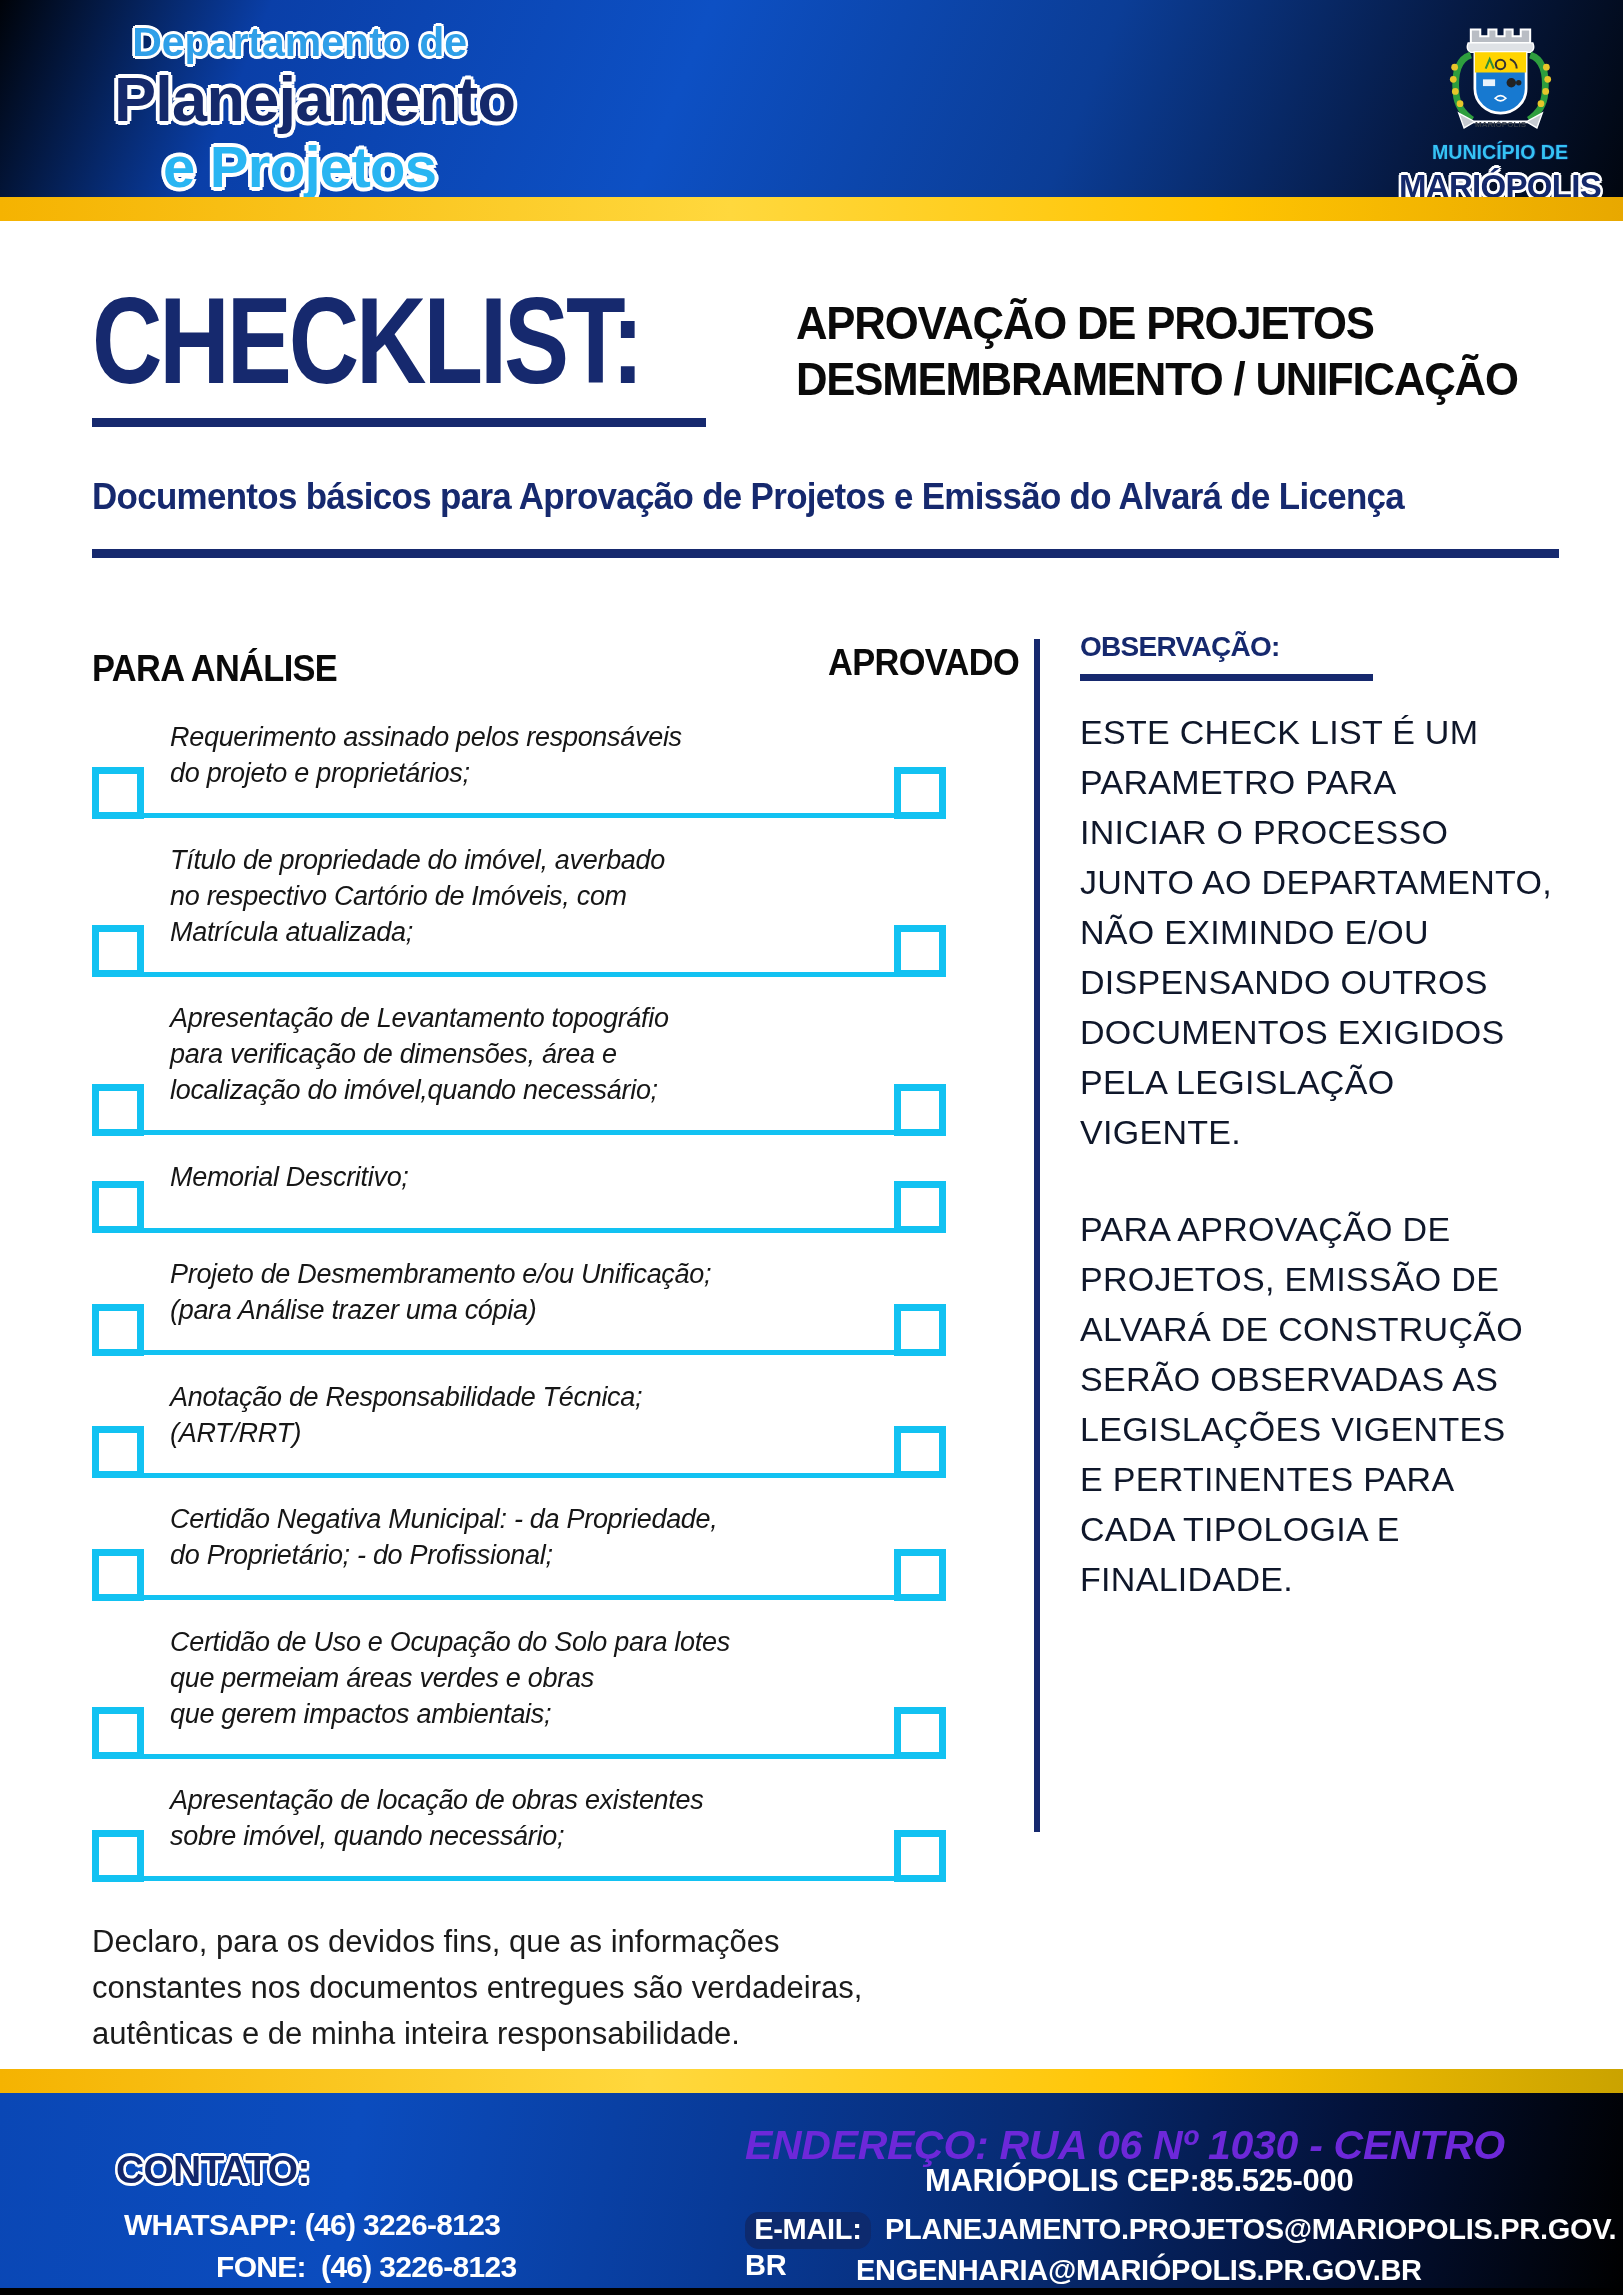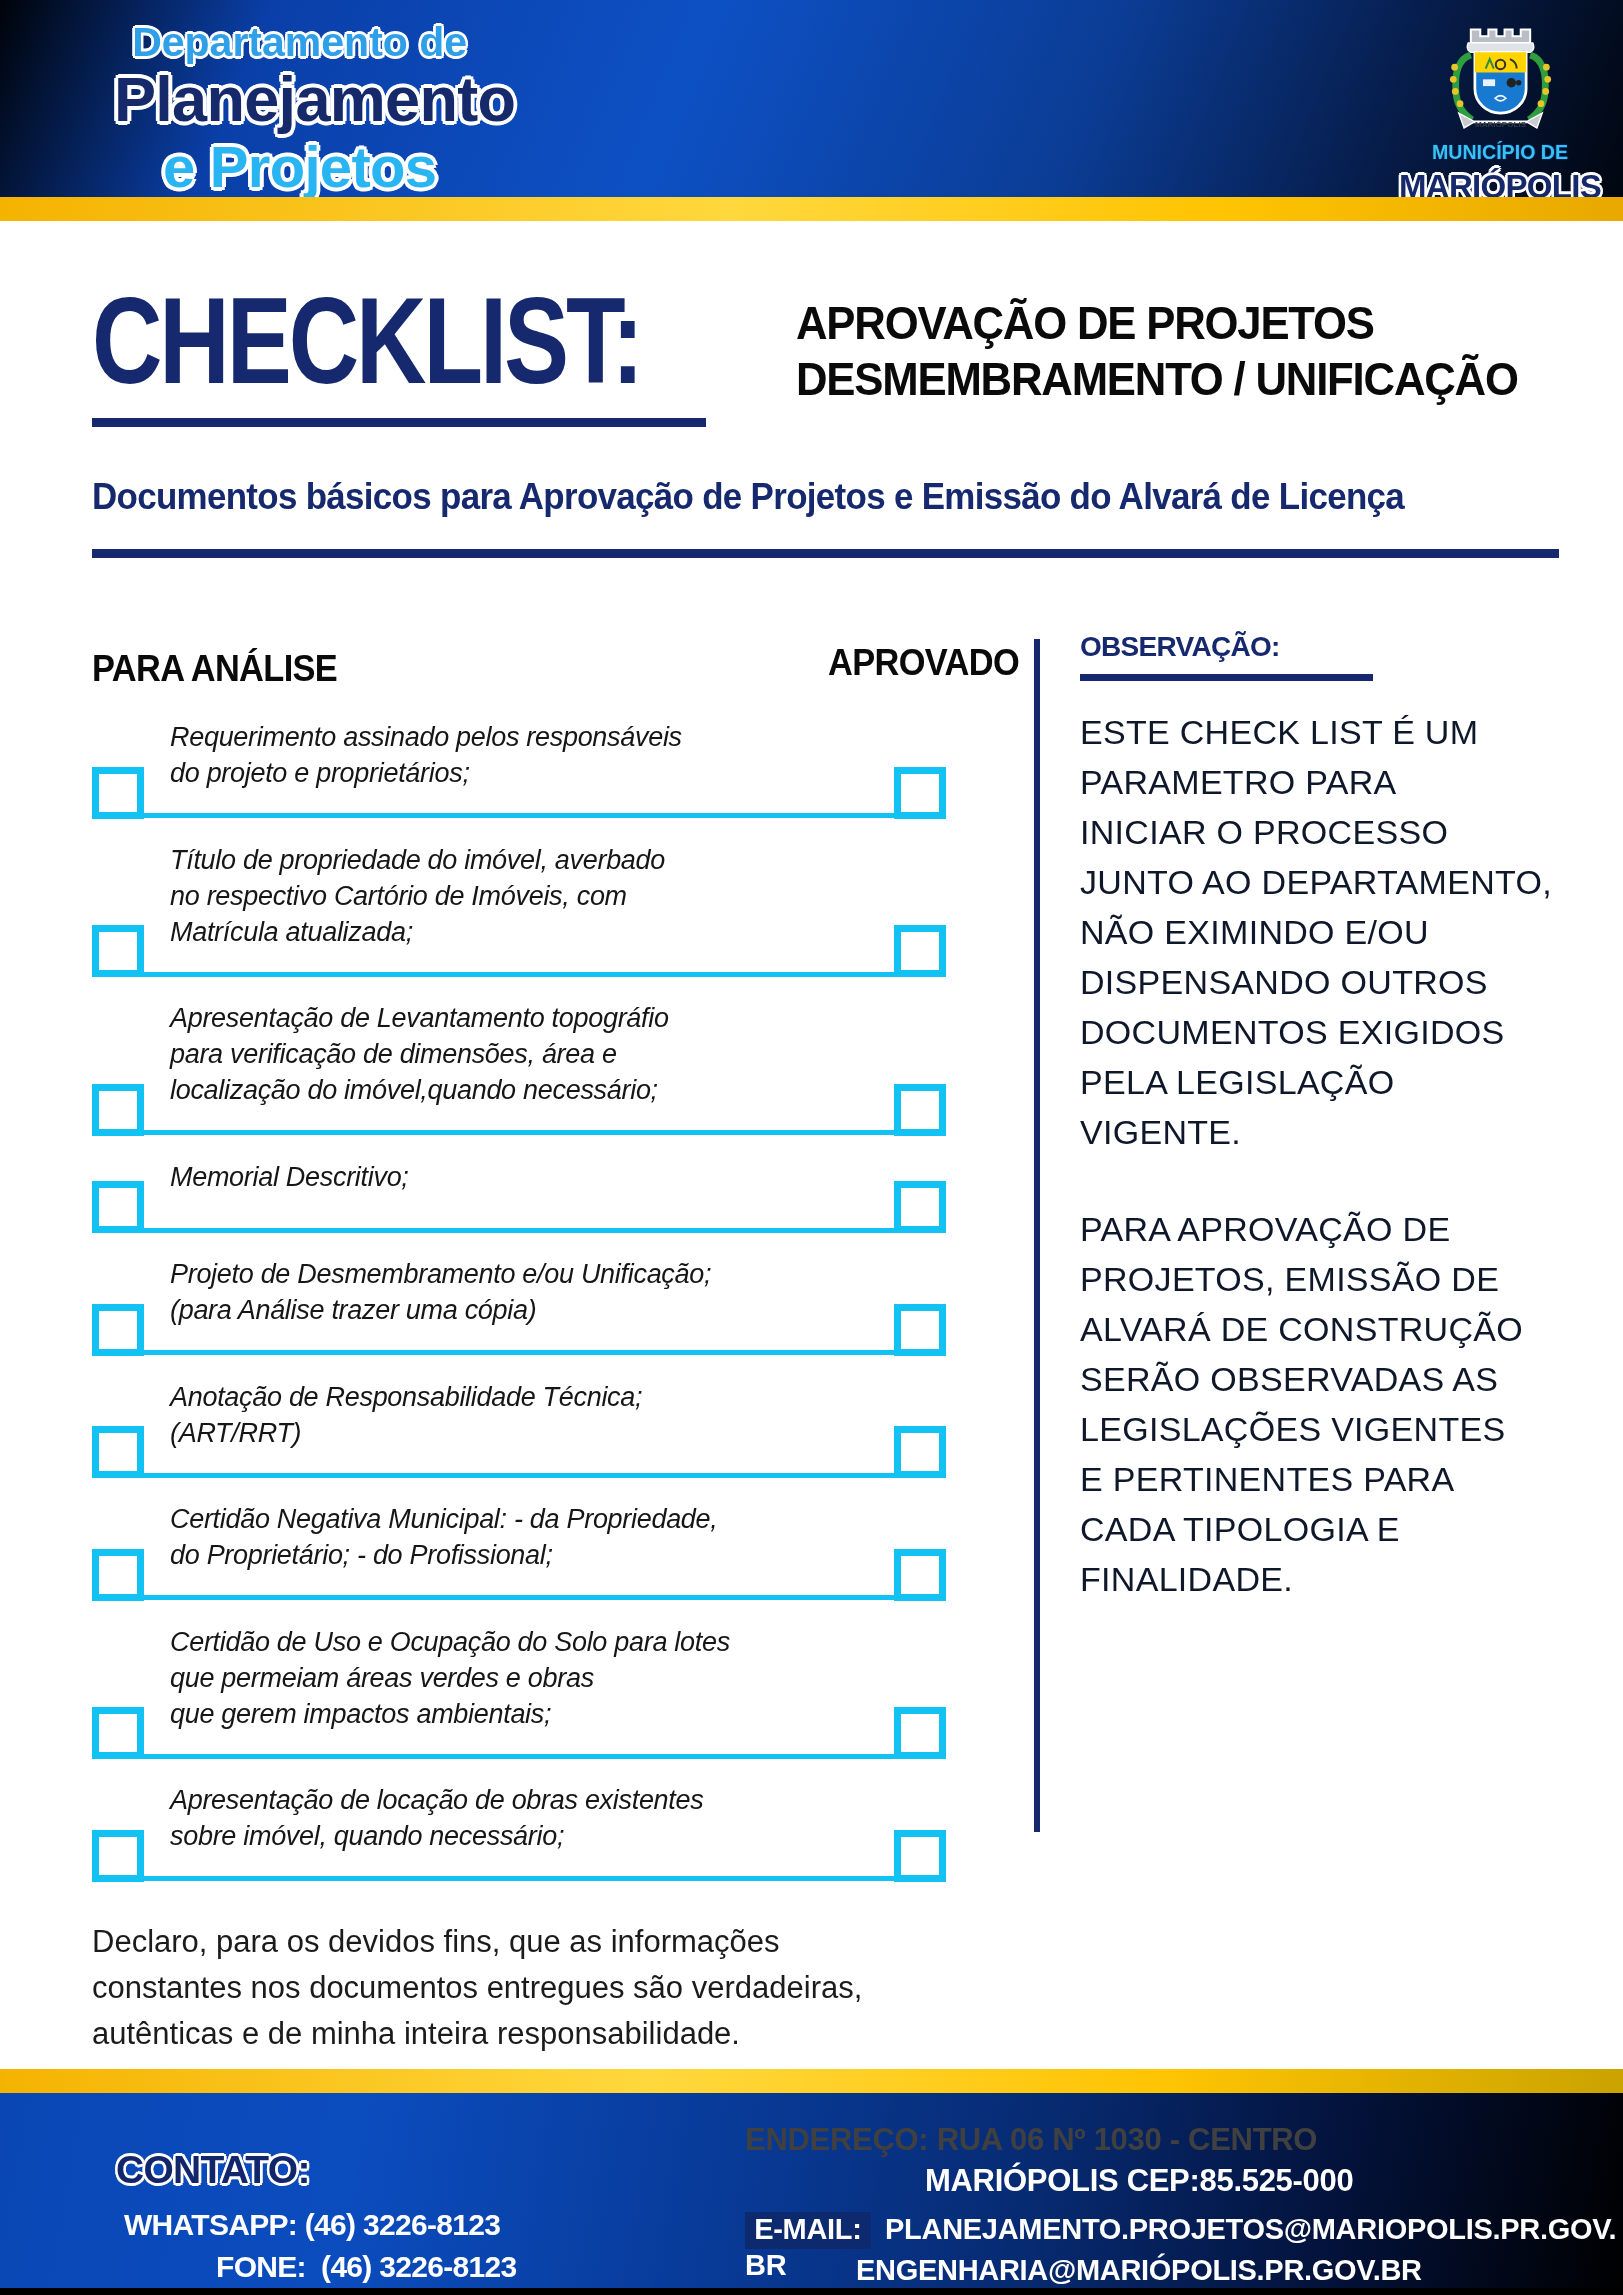--- a/index.html
+++ b/index.html
@@ -59,24 +59,24 @@
 
   
   .yellow-strip-bottom{position:absolute;left:0;top:2069px;width:1624px;height:23.5px;
     background:linear-gradient(90deg,#f5b301 0%,#ffd83d 40%,#ffc402 72%,#caa300 100%);}
   .footer{position:absolute;left:0;top:2093px;width:1624px;height:195px;
     background:linear-gradient(100deg,#0a47b5 0%,#0b4cbe 22%,#083a97 45%,#072a70 64%,#03123a 82%,#000000 100%);}
   .bottom-edge{position:absolute;left:0;top:2288px;width:1624px;height:7.8px;background:#000000;}
   .contact-label{position:absolute;left:116px;top:2148px;font-size:39px;font-weight:800;color:#12266b;letter-spacing:-0.7px;}
   .contact-whatsapp{position:absolute;left:124px;top:2208px;font-size:30px;font-weight:800;color:#ffffff;letter-spacing:-0.7px;}
   .contact-phone{position:absolute;left:216px;top:2250px;font-size:30px;font-weight:800;color:#ffffff;letter-spacing:-0.7px;white-space:pre;text-align:center;}
-  .addr1{position:absolute;left:745px;top:2122px;font-size:31px;font-weight:800;color:#404040;letter-spacing:-0.3px;}
+  .addr1{position:absolute;left:745px;top:2122px;font-size:41px;font-weight:800;color:#6d28d9;letter-spacing:-0.3px;font-style:italic;}
   .addr2{position:absolute;left:925px;top:2163px;font-size:31px;font-weight:800;color:#ffffff;letter-spacing:-0.3px;}
   .email-row{position:absolute;left:745px;top:2212px;font-size:29px;font-weight:800;color:#ffffff;letter-spacing:-0.3px;}
-  .email-pill{display:inline-block;background:#0d2a6e;color:#ffffff;border-radius:1px;padding:1.3px 9.2px 2.6px 9.2px;margin-right:6.5px;}
+  .email-pill{display:inline-block;background:#0d2a6e;color:#ffffff;border-radius:14px;padding:1.3px 9.2px 2.6px 9.2px;margin-right:6.5px;}
   .email2{position:absolute;left:856px;top:2254px;font-size:29px;font-weight:800;color:#ffffff;letter-spacing:-0.3px;}
 </style>
 </head>
 <body>
 
 <div class="page">
 
   <div class="header">
     <div class="logo">
       <div class="logo-l1 ow4">Departamento de</div>

